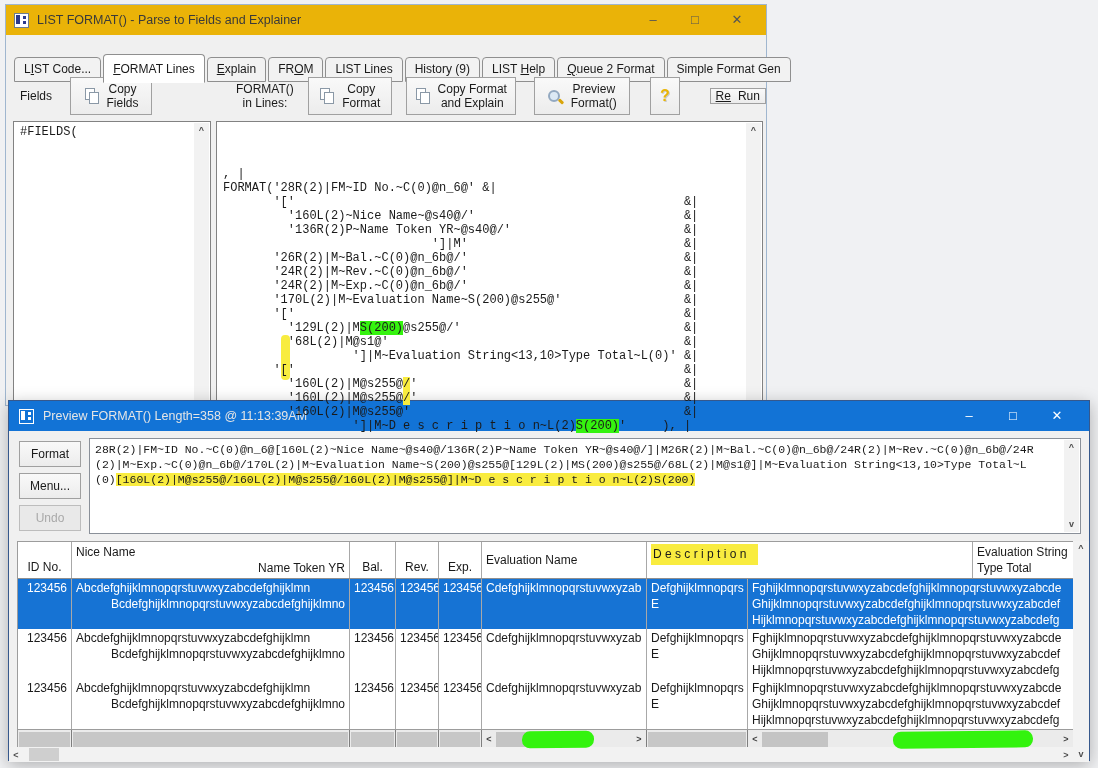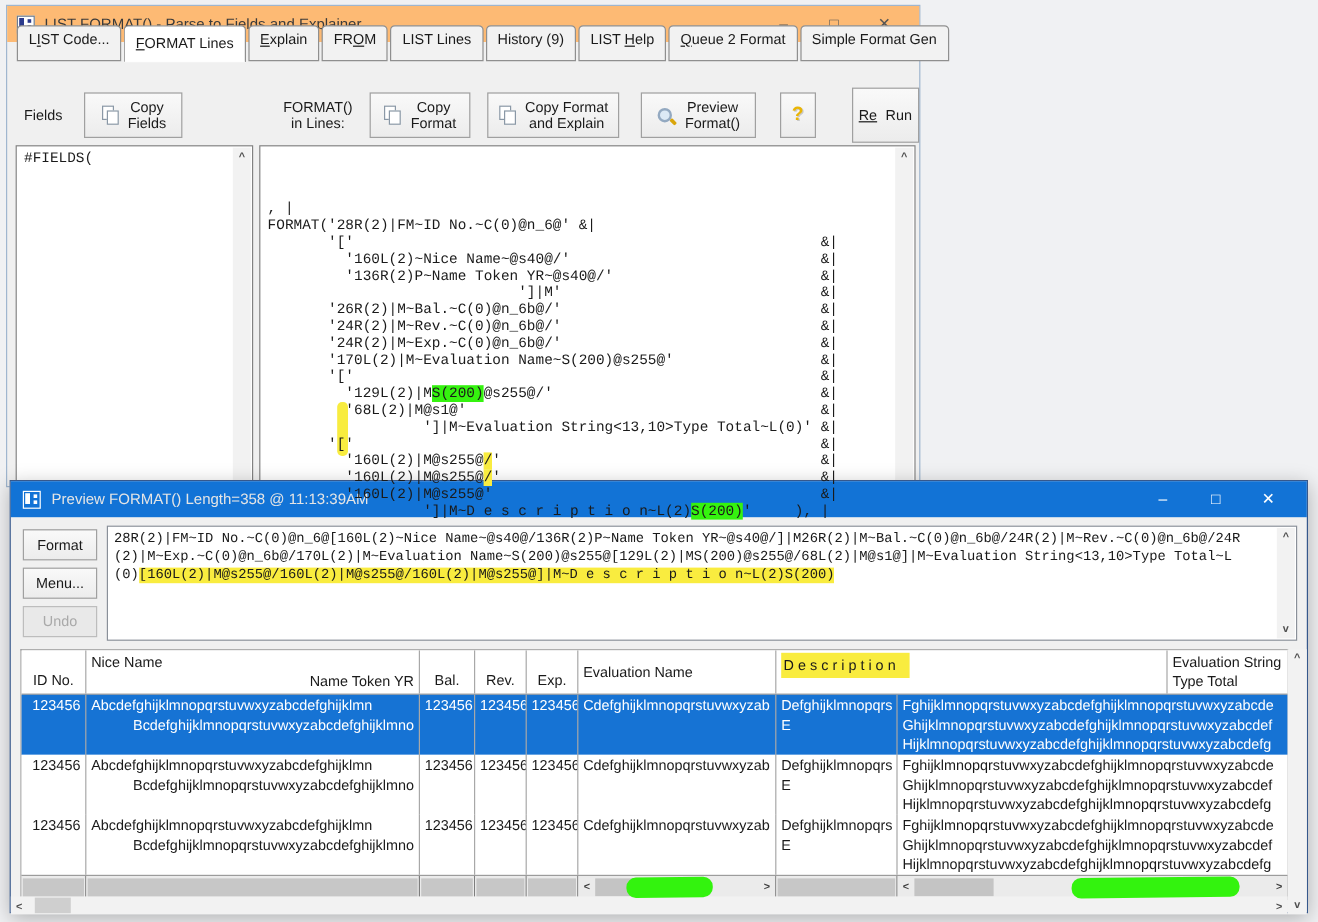--- a/index.html
+++ b/index.html
@@ -3,47 +3,47 @@
 <meta charset="utf-8">
 <style>
   html,body{margin:0;padding:0}
   body{width:1098px;height:768px;position:relative;overflow:hidden;background:#f0f1f3;
        font-family:"Liberation Sans",sans-serif;font-size:12px;color:#1a1a1a}
   .mono{font-family:Liberation Mono, monospace}
 
   
   .main-window{position:absolute;left:5px;top:4px;width:762px;height:402px;box-sizing:border-box;
                background:#f0f0f0;border:1px solid #9fb6cf}
-  .mw-titlebar{height:30px;background:#fdba74;display:flex;align-items:center;padding:0 8px;gap:8px}
+  .mw-titlebar{height:30px;background:#eab308;display:flex;align-items:center;padding:0 8px;gap:8px}
   .mw-title{color:#3a3a3a;font-size:12.5px}
   .win-btns{margin-left:auto;display:flex}
   .wb{width:42px;text-align:center;color:#555;font-size:13px;line-height:30px}
   .app-icon{width:13px;height:13px;border:1px solid #6b7c90;background:#fff;position:relative;flex:0 0 auto}
   .app-icon::before{content:"";position:absolute;left:1px;top:1px;width:4px;height:9px;background:#2b3a8c}
   .app-icon::after{content:"";position:absolute;right:2px;top:2px;width:3px;height:3px;background:#2b3a8c;box-shadow:0 5px 0 #2b3a8c}
 
-  .tab-bar{position:absolute;left:8px;top:16px;right:4px;height:30px;display:flex;}
+  .tab-bar{position:absolute;left:8px;top:47px;right:4px;height:30px;display:flex;align-items:flex-end}
   .tab{background:#f2f2f2;border:1px solid #8f8f8f;border-radius:4px 4px 0 0;padding:4px 9px 5px;
        margin-right:2px;white-space:nowrap;position:relative}
   .tab.active{background:#fff;padding-top:7px;padding-bottom:6px;z-index:2;margin-bottom:-1px;border-bottom-color:#fff}
   .u{text-decoration:underline}
 
   .toolbar{position:absolute;left:0;top:66px;right:0;height:50px;display:flex;align-items:center}
   .tb-label{white-space:pre-line}
   .fields-label{margin-left:14px}
   .fmt-label{margin-left:84px;text-align:center}
   .btn{background:linear-gradient(#f9f9f9,#ececec);border:1px solid #a0a0a0;display:flex;align-items:center;
        justify-content:center;gap:7px;font-size:12px;font-family:inherit;color:#1a1a1a;box-sizing:border-box;padding:0 4px}
   .btn-text{white-space:pre-line;text-align:center}
   #copy-fields{margin-left:18px;width:82px;height:38px}
   #copy-format{margin-left:14px;width:84px;height:38px}
   #copy-explain{margin-left:14px;width:110px;height:38px}
   #preview-format{margin-left:18px;width:96px;height:38px}
   #help-btn{margin-left:20px;width:30px;height:38px;color:#eab504;font-weight:700;font-size:16px;text-shadow:1px 1px 0 #c9c9c9}
-  #rerun{margin-left:30px;width:56px;height:46px}
+  #rerun{margin-left:30px;width:56px;height:16px}
 
   .copy-icon{position:relative;width:16px;height:16px;flex:0 0 auto}
   .copy-icon::before,.copy-icon::after{content:"";position:absolute;width:8px;height:10px;background:#fff;border:1px solid #8a98a6}
   .copy-icon::before{left:1px;top:0}
   .copy-icon::after{left:5px;top:4px}
   .mag-icon{position:relative;width:17px;height:17px;flex:0 0 auto}
   .mag-icon::before{content:"";position:absolute;left:1px;top:2px;width:8px;height:8px;border:2px solid #93a9c1;border-radius:50%;background:#dce9f5}
   .mag-icon::after{content:"";position:absolute;left:11px;top:12px;width:6px;height:3px;background:#d9a50a;transform:rotate(45deg);border-radius:1px}
 
   .panel{position:absolute;background:#fff;border:1px solid #828282;box-sizing:border-box}

